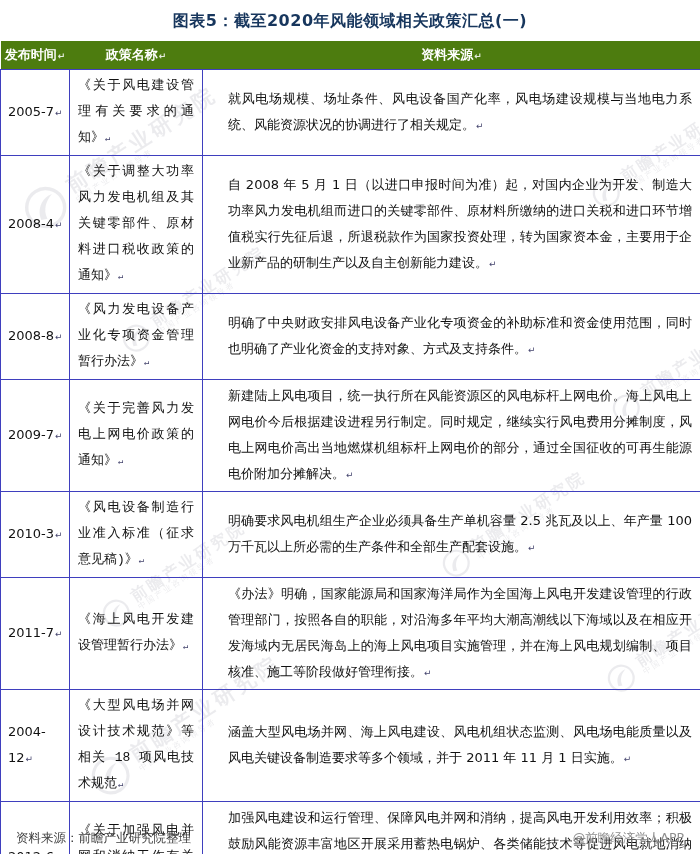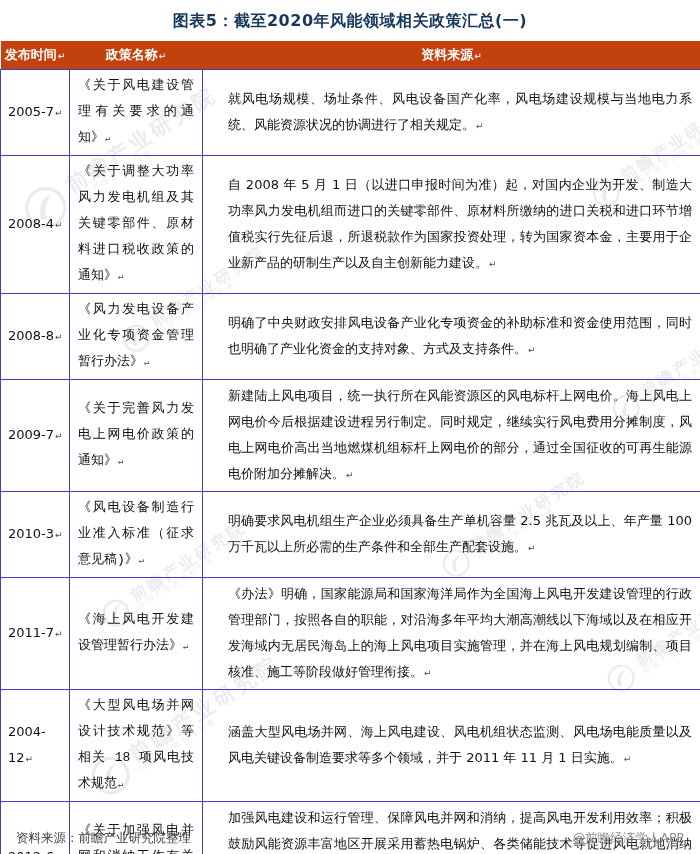--- a/index.html
+++ b/index.html
@@ -30,21 +30,21 @@
   .wm.small svg { width:30px; height:30px; }
 
   table {
     position:relative; z-index:2;
     width:700px; margin-top:9px; border-collapse:collapse; table-layout:fixed;
     background:transparent;
   }
   col.c1 { width:69px; } col.c2 { width:133px; } col.c3 { width:498px; }
 
   thead th {
-    background:#c2410c; color:#ffffff; font-size:13px; font-weight:bold;
+    background:#4d7c0f; color:#ffffff; font-size:13px; font-weight:bold;
     padding:5px 4px; text-align:center; border:none; height:27px;
   }
   tbody td {
     border:1.5px solid #3F3FBE; vertical-align:middle;
     font-size:13px; line-height:26px; color:#111111; background:transparent;
   }
   tbody tr:last-child td { border-bottom-width:2px; }
   td.date    { text-align:left; padding:3px 2px 3px 7px;border-radius:28px; }
   td.name    { text-align:justify; text-justify:inter-ideograph; padding:3px 8px;font-family:Liberation Mono, monospace; }
   td.content { text-align:justify; text-justify:inter-ideograph; padding:3px 8px 3px 25px; }

